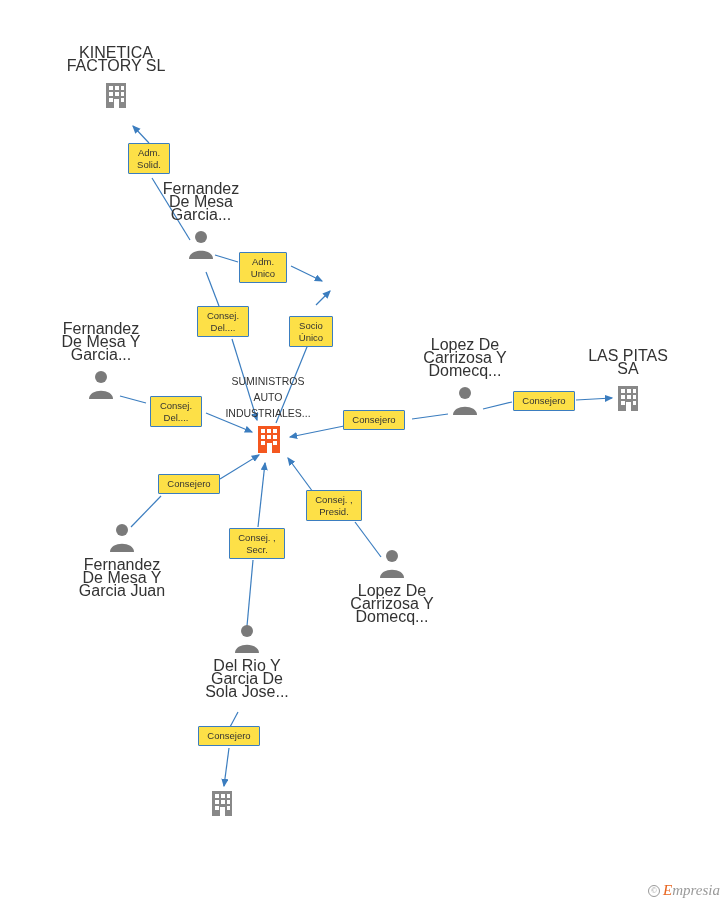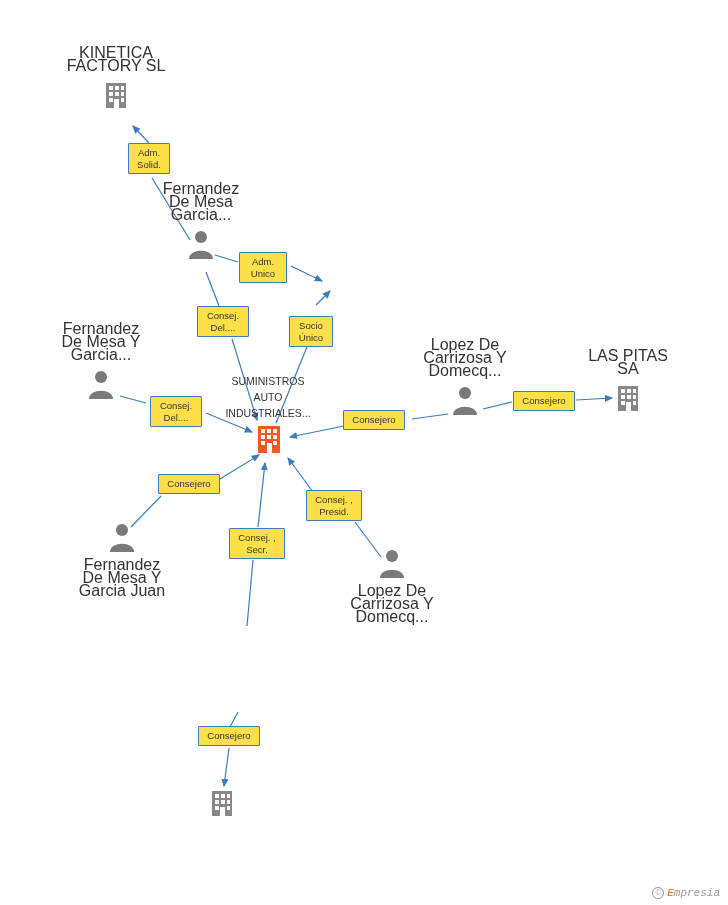--- a/index.html
+++ b/index.html
@@ -79,22 +79,21 @@
     font-size: 13px;
     color: #9a9a9a;
     font-family: "Liberation Serif", serif;
     display: flex;
     align-items: center;
     gap: 3px;
   }
   .watermark .brand {
     color: #9a9a9a;
     font-style: italic;
-    font-size: 11px;
-    font-family: Liberation Mono, monospace;
+    font-size: 15px;
   }
   .watermark .brand b {
     color: #e8641e;
     font-style: italic;
     font-weight: normal;
   }
   .copy-circle {
     display: inline-block;
     width: 12px; height: 12px;
     border: 1px solid #9a9a9a;
@@ -259,20 +258,29 @@
   <div class="node" style="left:344px; top:548px; width:96px;">
     <svg class="person-icon" viewBox="0 0 26 30">
       <circle cx="13" cy="8" r="6" fill="#7a7a7a"></circle>
       <path d="M1,30 C1,19 25,19 25,30 Z" fill="#7a7a7a"></path>
     </svg>
     <div class="node-label" style="margin-top:6px;">Lopez De
 Carrizosa Y
 Domecq...</div>
   </div>
 
+  <div class="node" style="left:199px; top:623px; width:96px;">
+    <svg class="person-icon" viewBox="0 0 26 30">
+      <circle cx="13" cy="8" r="6" fill="#7a7a7a"></circle>
+      <path d="M1,30 C1,19 25,19 25,30 Z" fill="#7a7a7a"></path>
+    </svg>
+    <div class="node-label" style="margin-top:6px;">Del Rio Y
+Garcia De
+Sola Jose...</div>
+  </div>
 
   <div class="node" style="left:152px; top:788px; width:140px;">
     <svg class="building-icon" viewBox="0 0 28 30">
       <rect x="4" y="3" width="20" height="25" fill="#888888"></rect>
       <rect x="7" y="6" width="4" height="4" fill="#ffffff"></rect>
       <rect x="13" y="6" width="4" height="4" fill="#ffffff"></rect>
       <rect x="19" y="6" width="3" height="4" fill="#ffffff"></rect>
       <rect x="7" y="12" width="4" height="4" fill="#ffffff"></rect>
       <rect x="13" y="12" width="4" height="4" fill="#ffffff"></rect>
       <rect x="19" y="12" width="3" height="4" fill="#ffffff"></rect>

